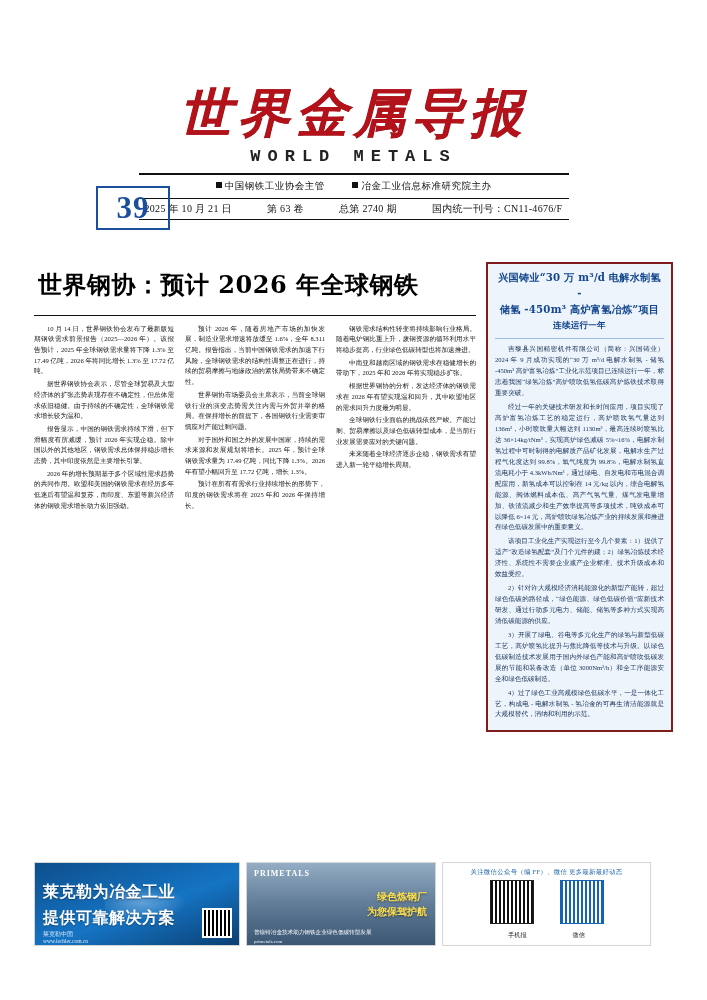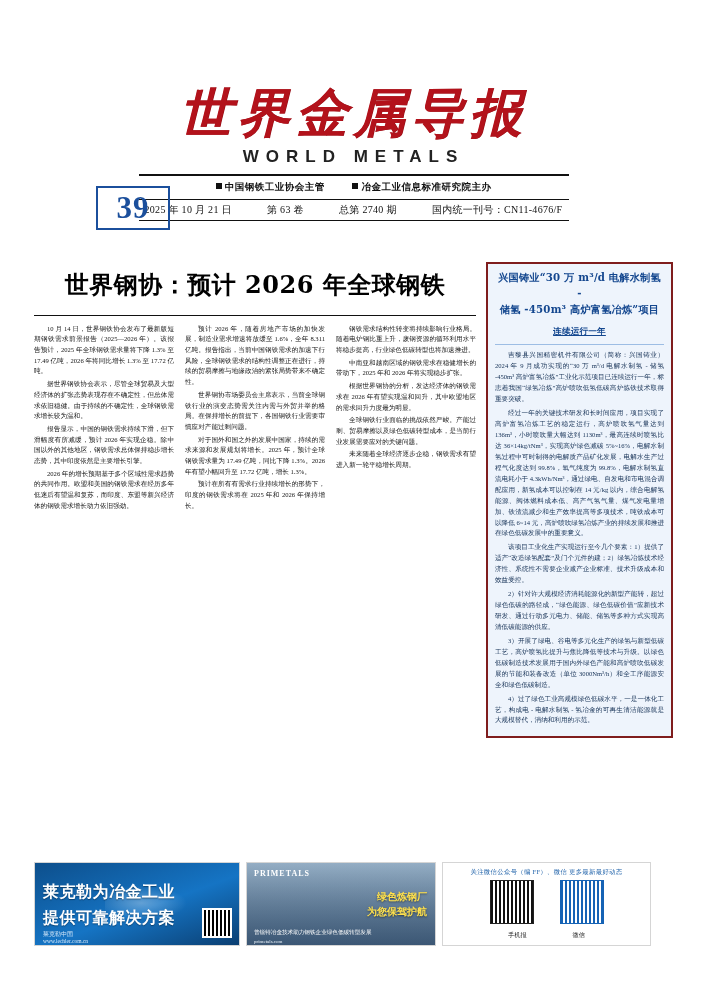--- a/index.html
+++ b/index.html
@@ -30,38 +30,37 @@
     font-family: "DejaVu Serif", serif;
     font-size: 52px;
     font-weight: bold;
     letter-spacing: 6px;
     color: #b3121b;
     line-height: 1.05;
     text-shadow: 0.5px 0 0 #8e0c14;
     font-style: italic;
   }
   .masthead-sub {
-    font-family: Liberation Sans, sans-serif;
+    font-family: Liberation Mono, monospace;
     font-size: 17px;
     letter-spacing: 7px;
     color: #222;
     margin-top: 6px;
     font-weight: bold;
   }
   .masthead-rule {
     width: 430px; height: 2px;
     background: #111;
     margin: 7px auto 0 auto;
   }
   .sponsors {
     margin-top: 5px;
     font-size: 9.5px;
     color: #111;
     letter-spacing: 0.5px;
-    font-weight: bold;
   }
   .sponsors span.sq {
     display: inline-block;
     width: 6px; height: 6px;
     background: #111;
     margin-right: 3px;
     vertical-align: 1px;
   }
   .sponsors .sep { display: inline-block; width: 22px; }
   .meta-rule-top {
@@ -111,21 +110,21 @@
     gap: 10px;
   }
   .left-block { width: 442px; }
   .right-block { width: 187px; }
 
   .headline {
     font-family: "DejaVu Serif", serif;
     font-size: 24px;
     font-weight: bold;
     line-height: 1.45;
-    text-align: center;
+    text-align: left;
     color: #000;
     padding: 6px 4px 10px 4px;
     letter-spacing: 0.5px;
   }
   .hr-thin {
     height: 1px;
     background: #111;
     margin: 2px 0 8px 0;
   }
 
@@ -153,23 +152,22 @@
     color: #14478f;
     text-align: center;
     line-height: 1.55;
     letter-spacing: 0.2px;
   }
   .side-sub {
     font-size: 8.6px;
     font-weight: bold;
     color: #14478f;
     text-align: center;
-    margin-top: 9px;
+    margin-top: 3px;
     letter-spacing: 0.2px;
-    text-decoration: underline;
   }
   .side-rule {
     height: 1px;
     background: #9dbde4;
     margin: 6px 0 5px 0;
   }
   .side-body {
     font-size: 6.6px;
     line-height: 1.66;
     text-align: justify;

